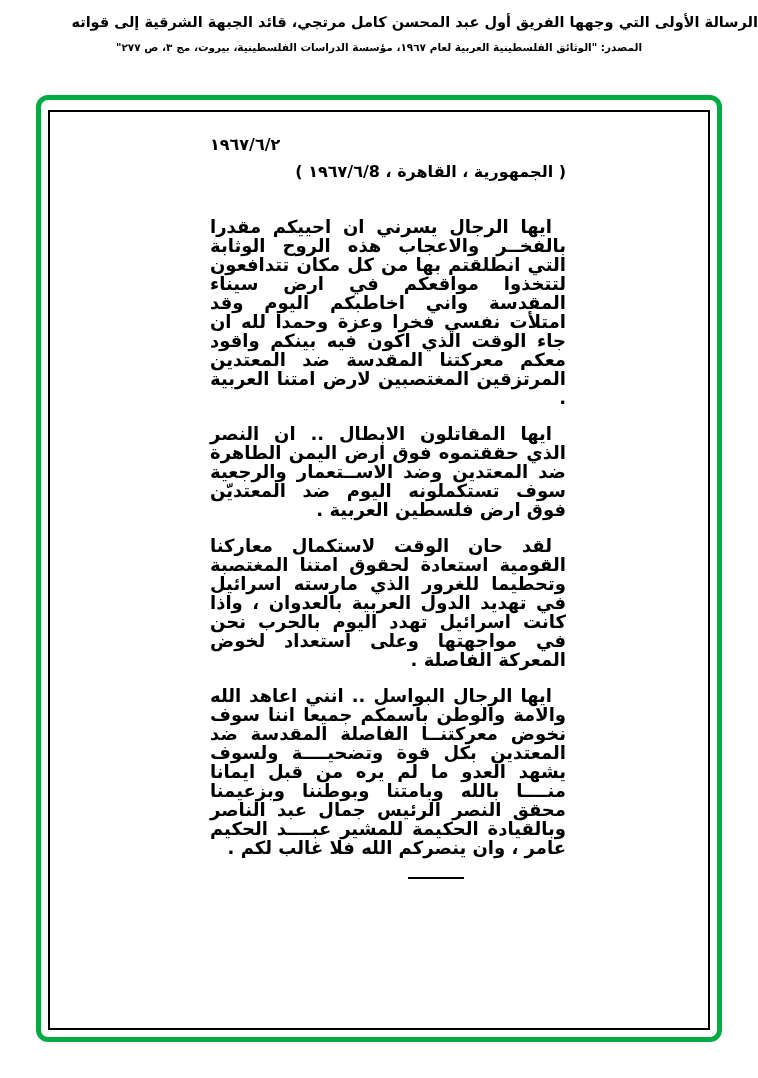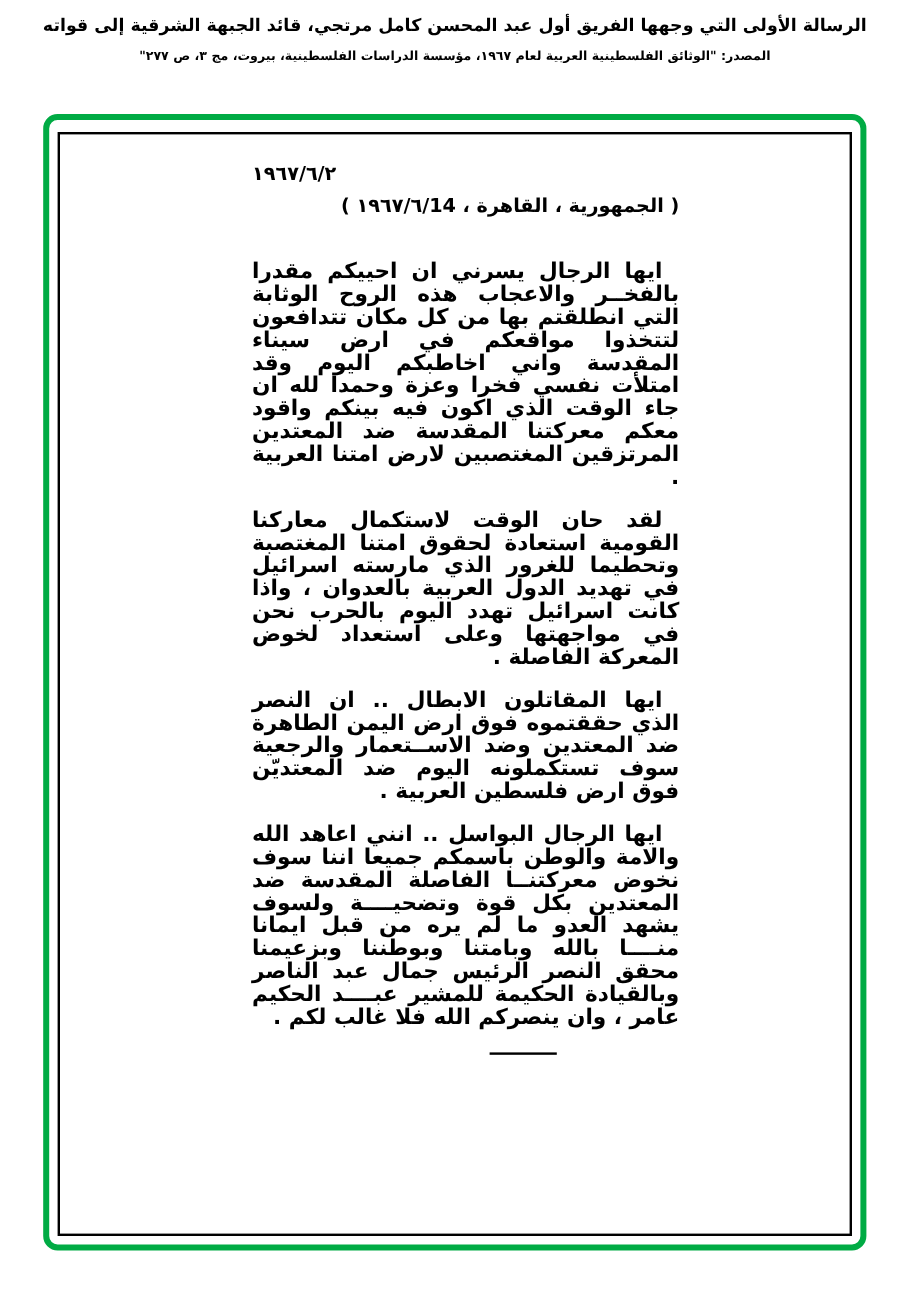--- a/index.html
+++ b/index.html
@@ -6,21 +6,21 @@
   html, body { background:#ffffff; }
   body {
     width:758px; height:1078px; position:relative; overflow:hidden;
     font-family:"DejaVu Sans", sans-serif; color:#000;
   }
   .top-header {
     position:absolute; top:14px; left:0; width:758px;
     text-align:center; direction:rtl;
   }
   .top-title {
-    font-size:14.5px; font-weight:bold; white-space:nowrap;
+    font-size:14.5px; font-weight:bold; white-space:nowrap;text-align:right;
   }
   .top-source {
     font-size:10.5px; font-weight:bold; margin-top:11px; white-space:nowrap;
   }
   .green-frame {
     position:absolute; left:36px; top:95px; width:686px; height:947px;
     border:5px solid var(--frame-green, #00ab44);
     border-radius:12px; background:#ffffff;
   }
   .black-page {
@@ -63,26 +63,26 @@
     <div class="top-source">المصدر: "الوثائق الفلسطينية العربية لعام ١٩٦٧، مؤسسة الدراسات الفلسطينية، بيروت، مج ٣، ص ٢٧٧"</div>
   </header>
 
   <div class="green-frame">
     <div class="black-page">
       <div class="doc-content">
 
 
         <div class="doc-date">١٩٦٧/٦/٢</div>
 
-        <div class="doc-pub">( الجمهورية ، القاهرة ، ١٩٦٧/٦/14 )</div>
+        <div class="doc-pub">( الجمهورية ، القاهرة ، ١٩٦٧/٦/8 )</div>
 
         <div class="doc-body">
           <p>ايها الرجال يسرني ان احييكم مقدرا بالفخــر والاعجاب هذه الروح الوثابة التي انطلقتم بها من كل مكان تتدافعون لتتخذوا مواقعكم في ارض سيناء المقدسة واني اخاطبكم اليوم وقد امتلأت نفسي فخرا وعزة وحمدا لله ان جاء الوقت الذي اكون فيه بينكم واقود معكم معركتنا المقدسة ضد المعتدين المرتزقين المغتصبين لارض امتنا العربية .</p>
+          <p>ايها المقاتلون الابطال .. ان النصر الذي حققتموه فوق ارض اليمن الطاهرة ضد المعتدين وضد الاســتعمار والرجعية سوف تستكملونه اليوم ضد المعتديّن فوق ارض فلسطين العربية .</p>
           <p>لقد حان الوقت لاستكمال معاركنا القومية استعادة لحقوق امتنا المغتصبة وتحطيما للغرور الذي مارسته اسرائيل في تهديد الدول العربية بالعدوان ، واذا كانت اسرائيل تهدد اليوم بالحرب نحن في مواجهتها وعلى استعداد لخوض المعركة الفاصلة .</p>
-          <p>ايها المقاتلون الابطال .. ان النصر الذي حققتموه فوق ارض اليمن الطاهرة ضد المعتدين وضد الاســتعمار والرجعية سوف تستكملونه اليوم ضد المعتديّن فوق ارض فلسطين العربية .</p>
           <p>ايها الرجال البواسل .. انني اعاهد الله والامة والوطن باسمكم جميعا اننا سوف نخوض معركتنــا الفاصلة المقدسة ضد المعتدين بكل قوة وتضحيــــة ولسوف يشهد العدو ما لم يره من قبل ايمانا منــــا بالله وبامتنا وبوطننا وبزعيمنا محقق النصر الرئيس جمال عبد الناصر وبالقيادة الحكيمة للمشير عبــــد الحكيم عامر ، وان ينصركم الله فلا غالب لكم .</p>
         </div>
 
         <div class="signature-rule"></div>
 
       </div>
     </div>
   </div>
 
 </div>

